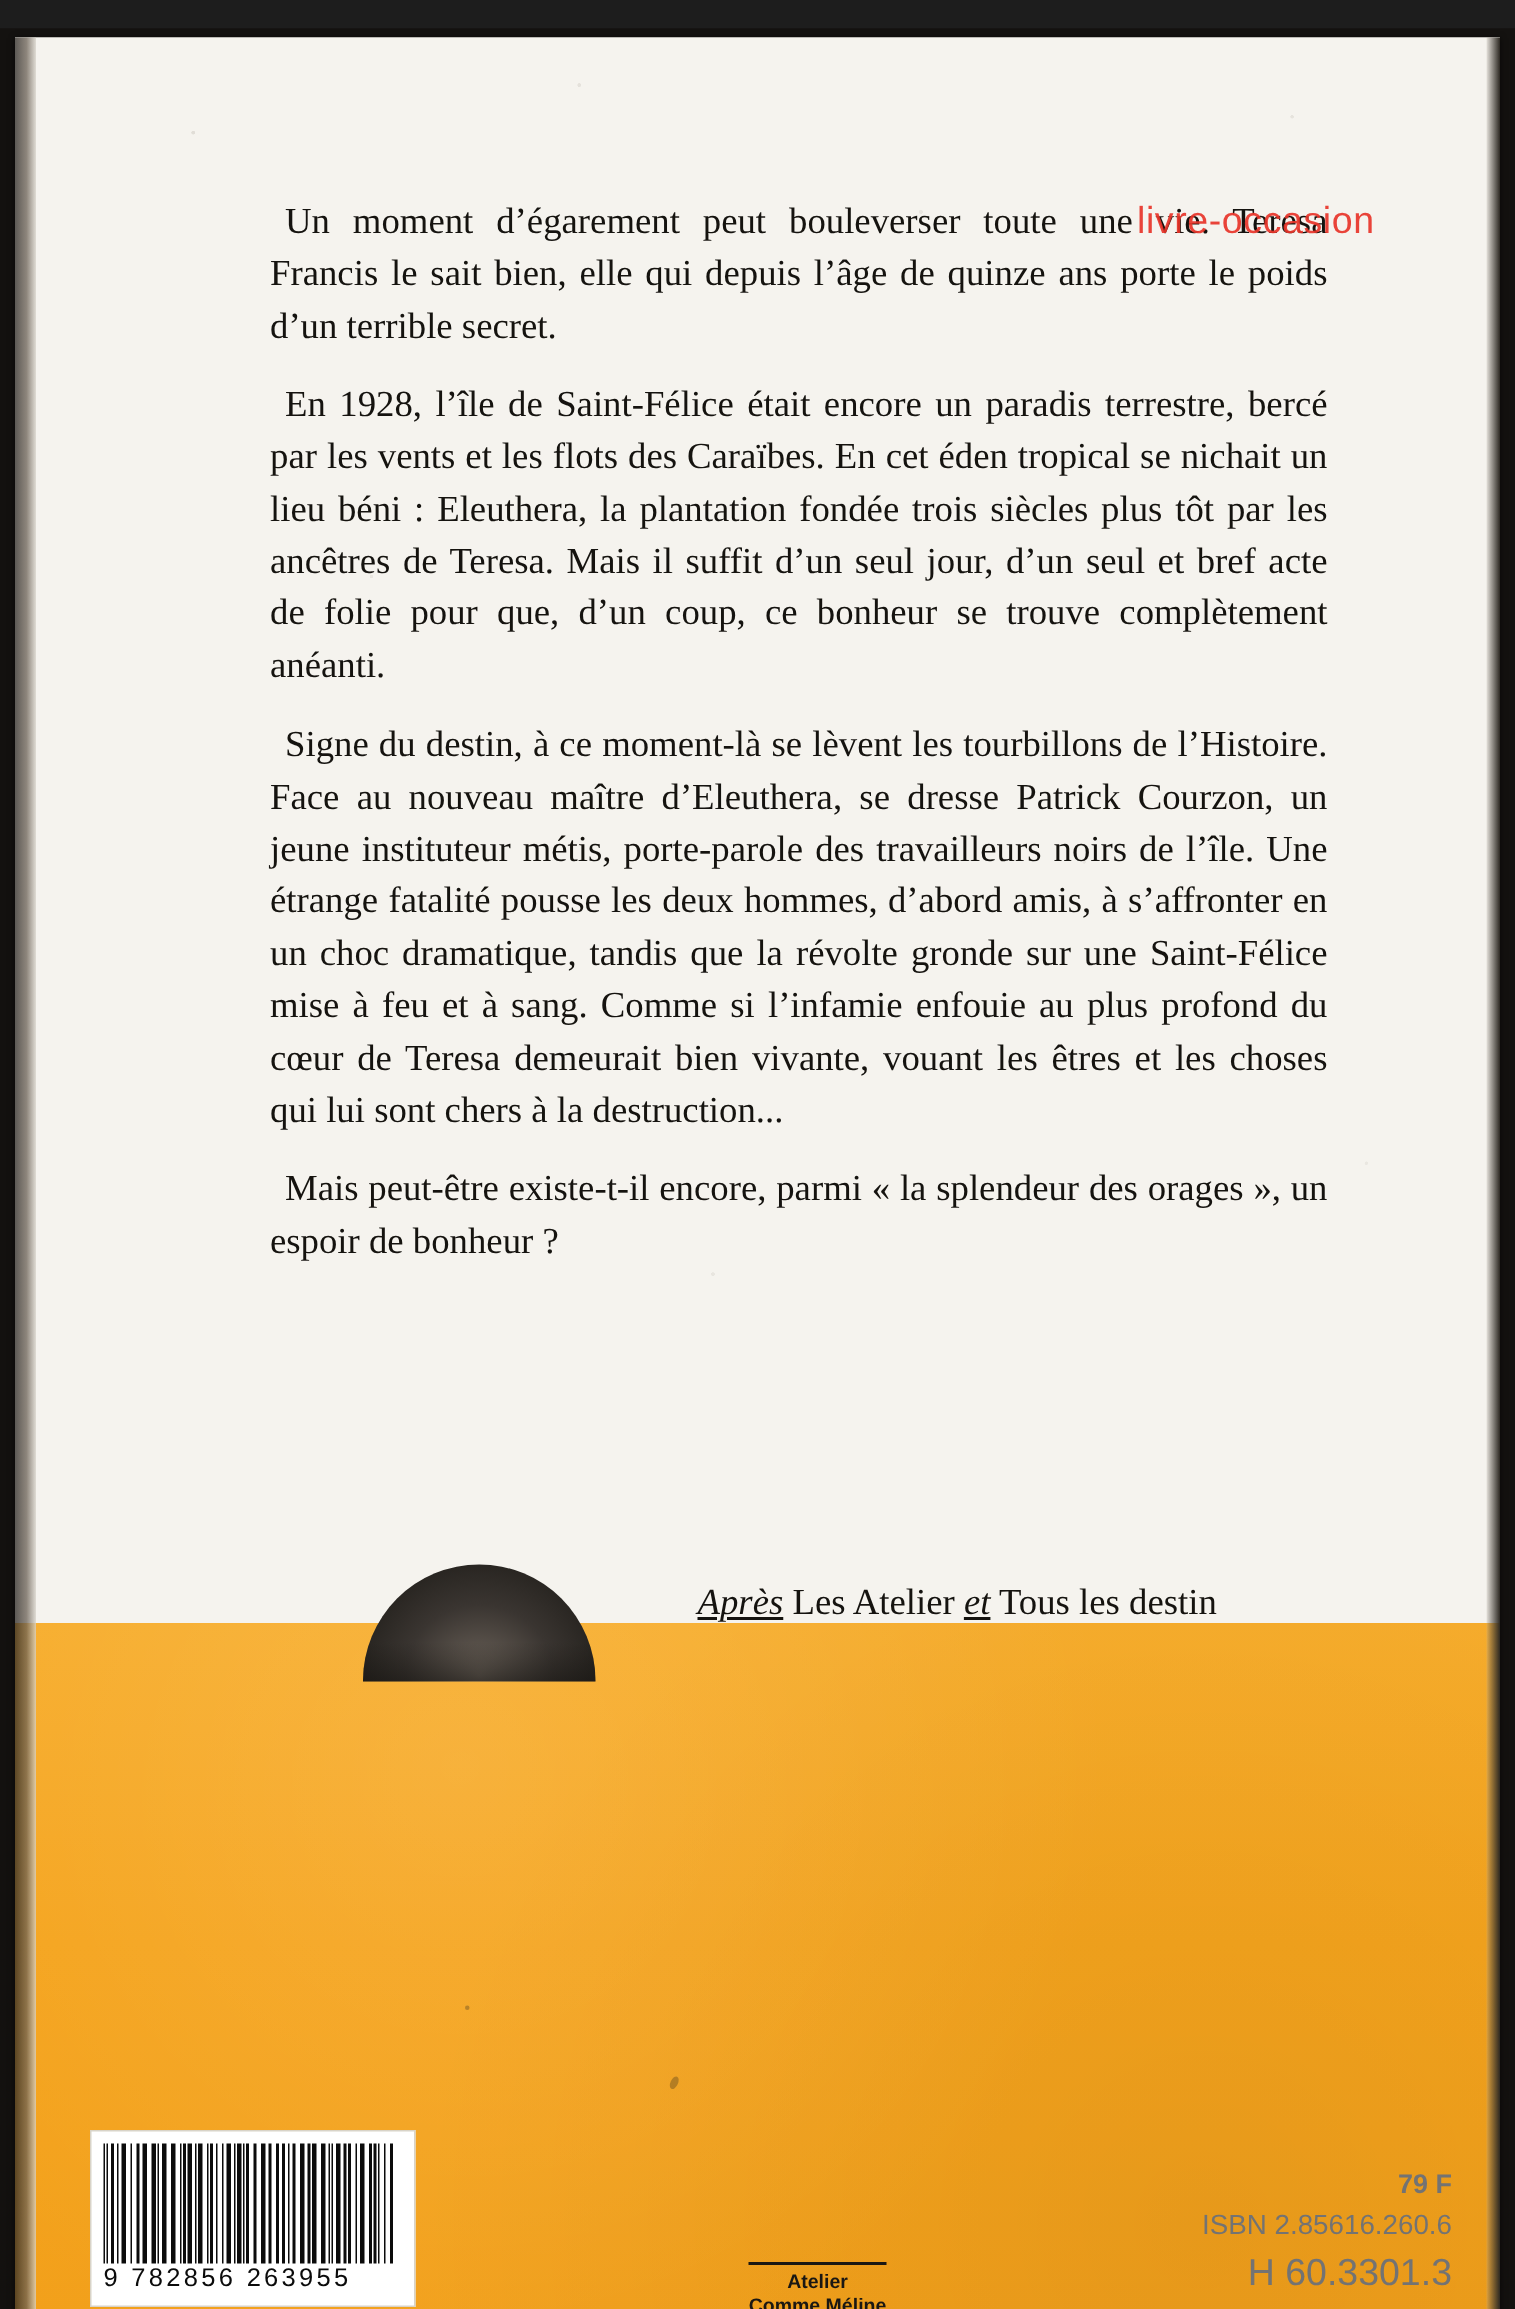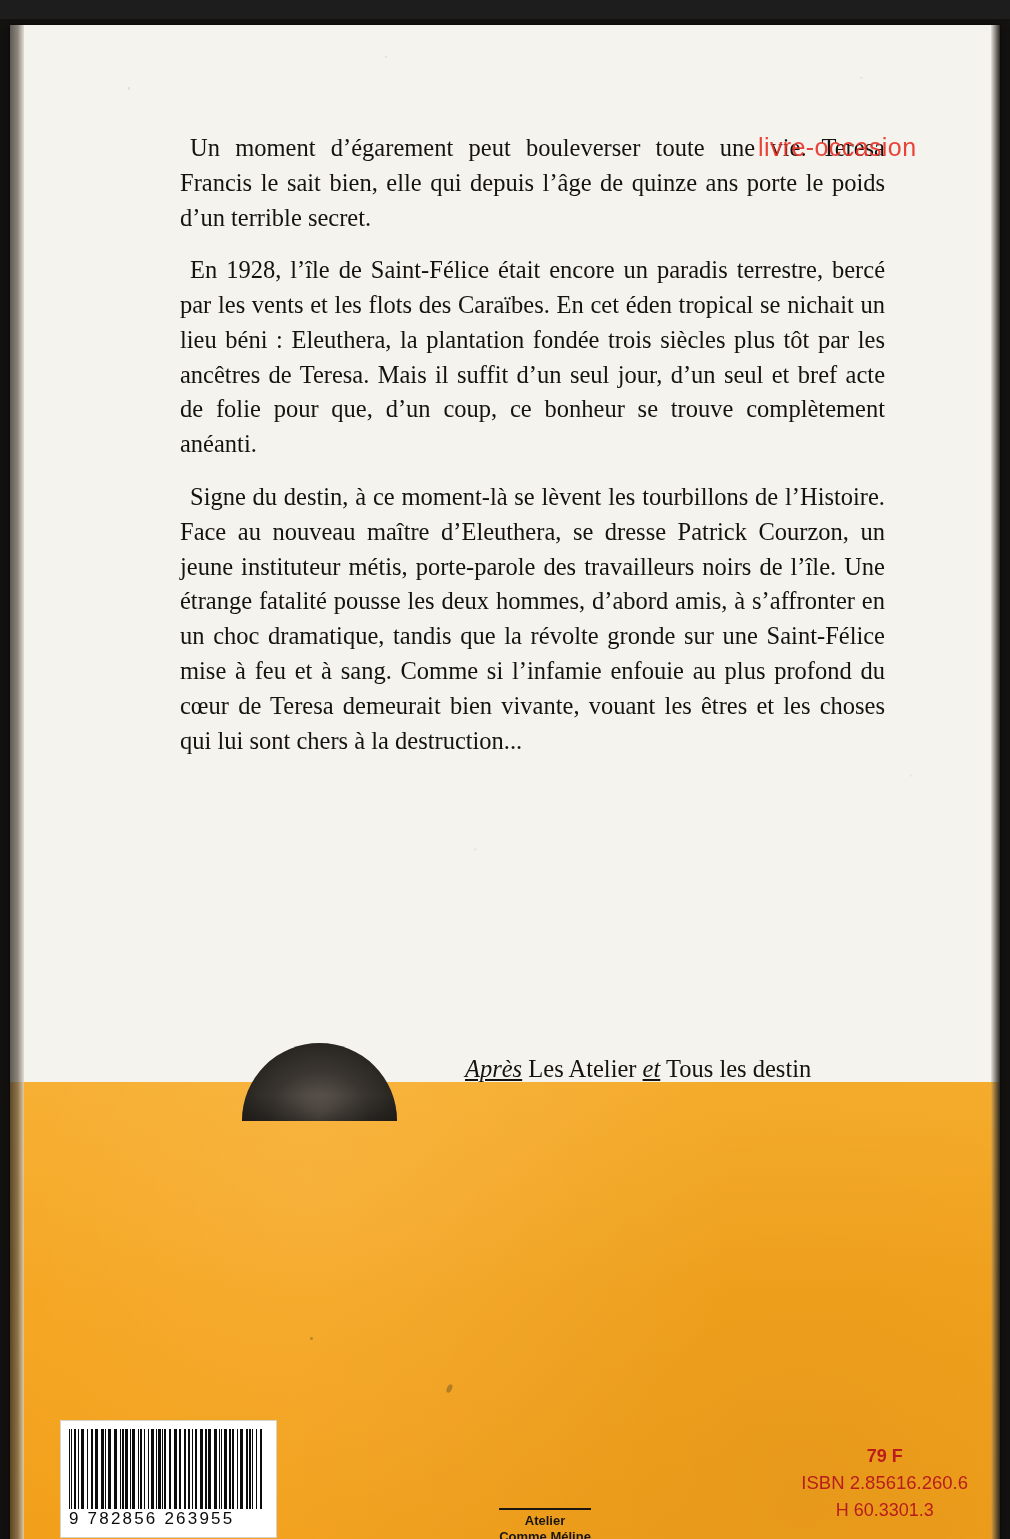--- a/index.html
+++ b/index.html
@@ -219,35 +219,35 @@
     height: 2px;
     background: #1a1713;
     margin: 0 auto 3px auto;
   }
 
   
   .price-block {
     position: absolute;
     right: 32px;
     top: 1418px;
-    text-align: center;
+    text-align: right;
     font-family: "Liberation Sans", sans-serif;
-    color: #b91c1c;
+    color: #737373;
   }
   .price-block .price {
     font-size: 18px;
     font-weight: bold;
     line-height: 1.5;
   }
   .price-block .isbn {
     font-size: 18.5px;
     line-height: 1.45;
   }
   .price-block .ref {
-    font-size: 18px;
+    font-size: 25px;
     line-height: 1.45;
   }
 
   
   .speck {
     position: absolute;
     background: rgba(60,45,20,0.35);
     border-radius: 50%;
   }
 </style>
@@ -268,20 +268,21 @@
 
     <div class="spine"></div>
     <div class="right-edge"></div>
 
     <div class="photo-head"></div>
 
     <div class="blurb">
       <p>Un moment d’égarement peut bouleverser toute une vie. Teresa Francis le sait bien, elle qui depuis l’âge de quinze ans porte le poids d’un terrible secret.</p>
       <p>En 1928, l’île de Saint-Félice était encore un paradis terrestre, bercé par les vents et les flots des Caraïbes. En cet éden tropical se nichait un lieu béni : Eleuthera, la plantation fondée trois siècles plus tôt par les ancêtres de Teresa. Mais il suffit d’un seul jour, d’un seul et bref acte de folie pour que, d’un coup, ce bonheur se trouve complètement anéanti.</p>
       <p>Signe du destin, à ce moment-là se lèvent les tourbillons de l’Histoire. Face au nouveau maître d’Eleuthera, se dresse Patrick Courzon, un jeune instituteur métis, porte-parole des travailleurs noirs de l’île. Une étrange fatalité pousse les deux hommes, d’abord amis, à s’affronter en un choc dramatique, tandis que la révolte gronde sur une Saint-Félice mise à feu et à sang. Comme si l’infamie enfouie au plus profond du cœur de Teresa demeurait bien vivante, vouant les êtres et les choses qui lui sont chers à la destruction...</p>
+      <p>Mais peut-être existe-t-il encore, parmi « la splendeur des orages », un espoir de bonheur ?</p>
     </div>
 
     <div class="watermark">livre-occasion</div>
 
     <div class="after-note">
       <span class="it">Après</span>
       <span>Les Atelier</span>
       <span class="it">et</span>
       <span>Tous les destin</span>
     </div>

